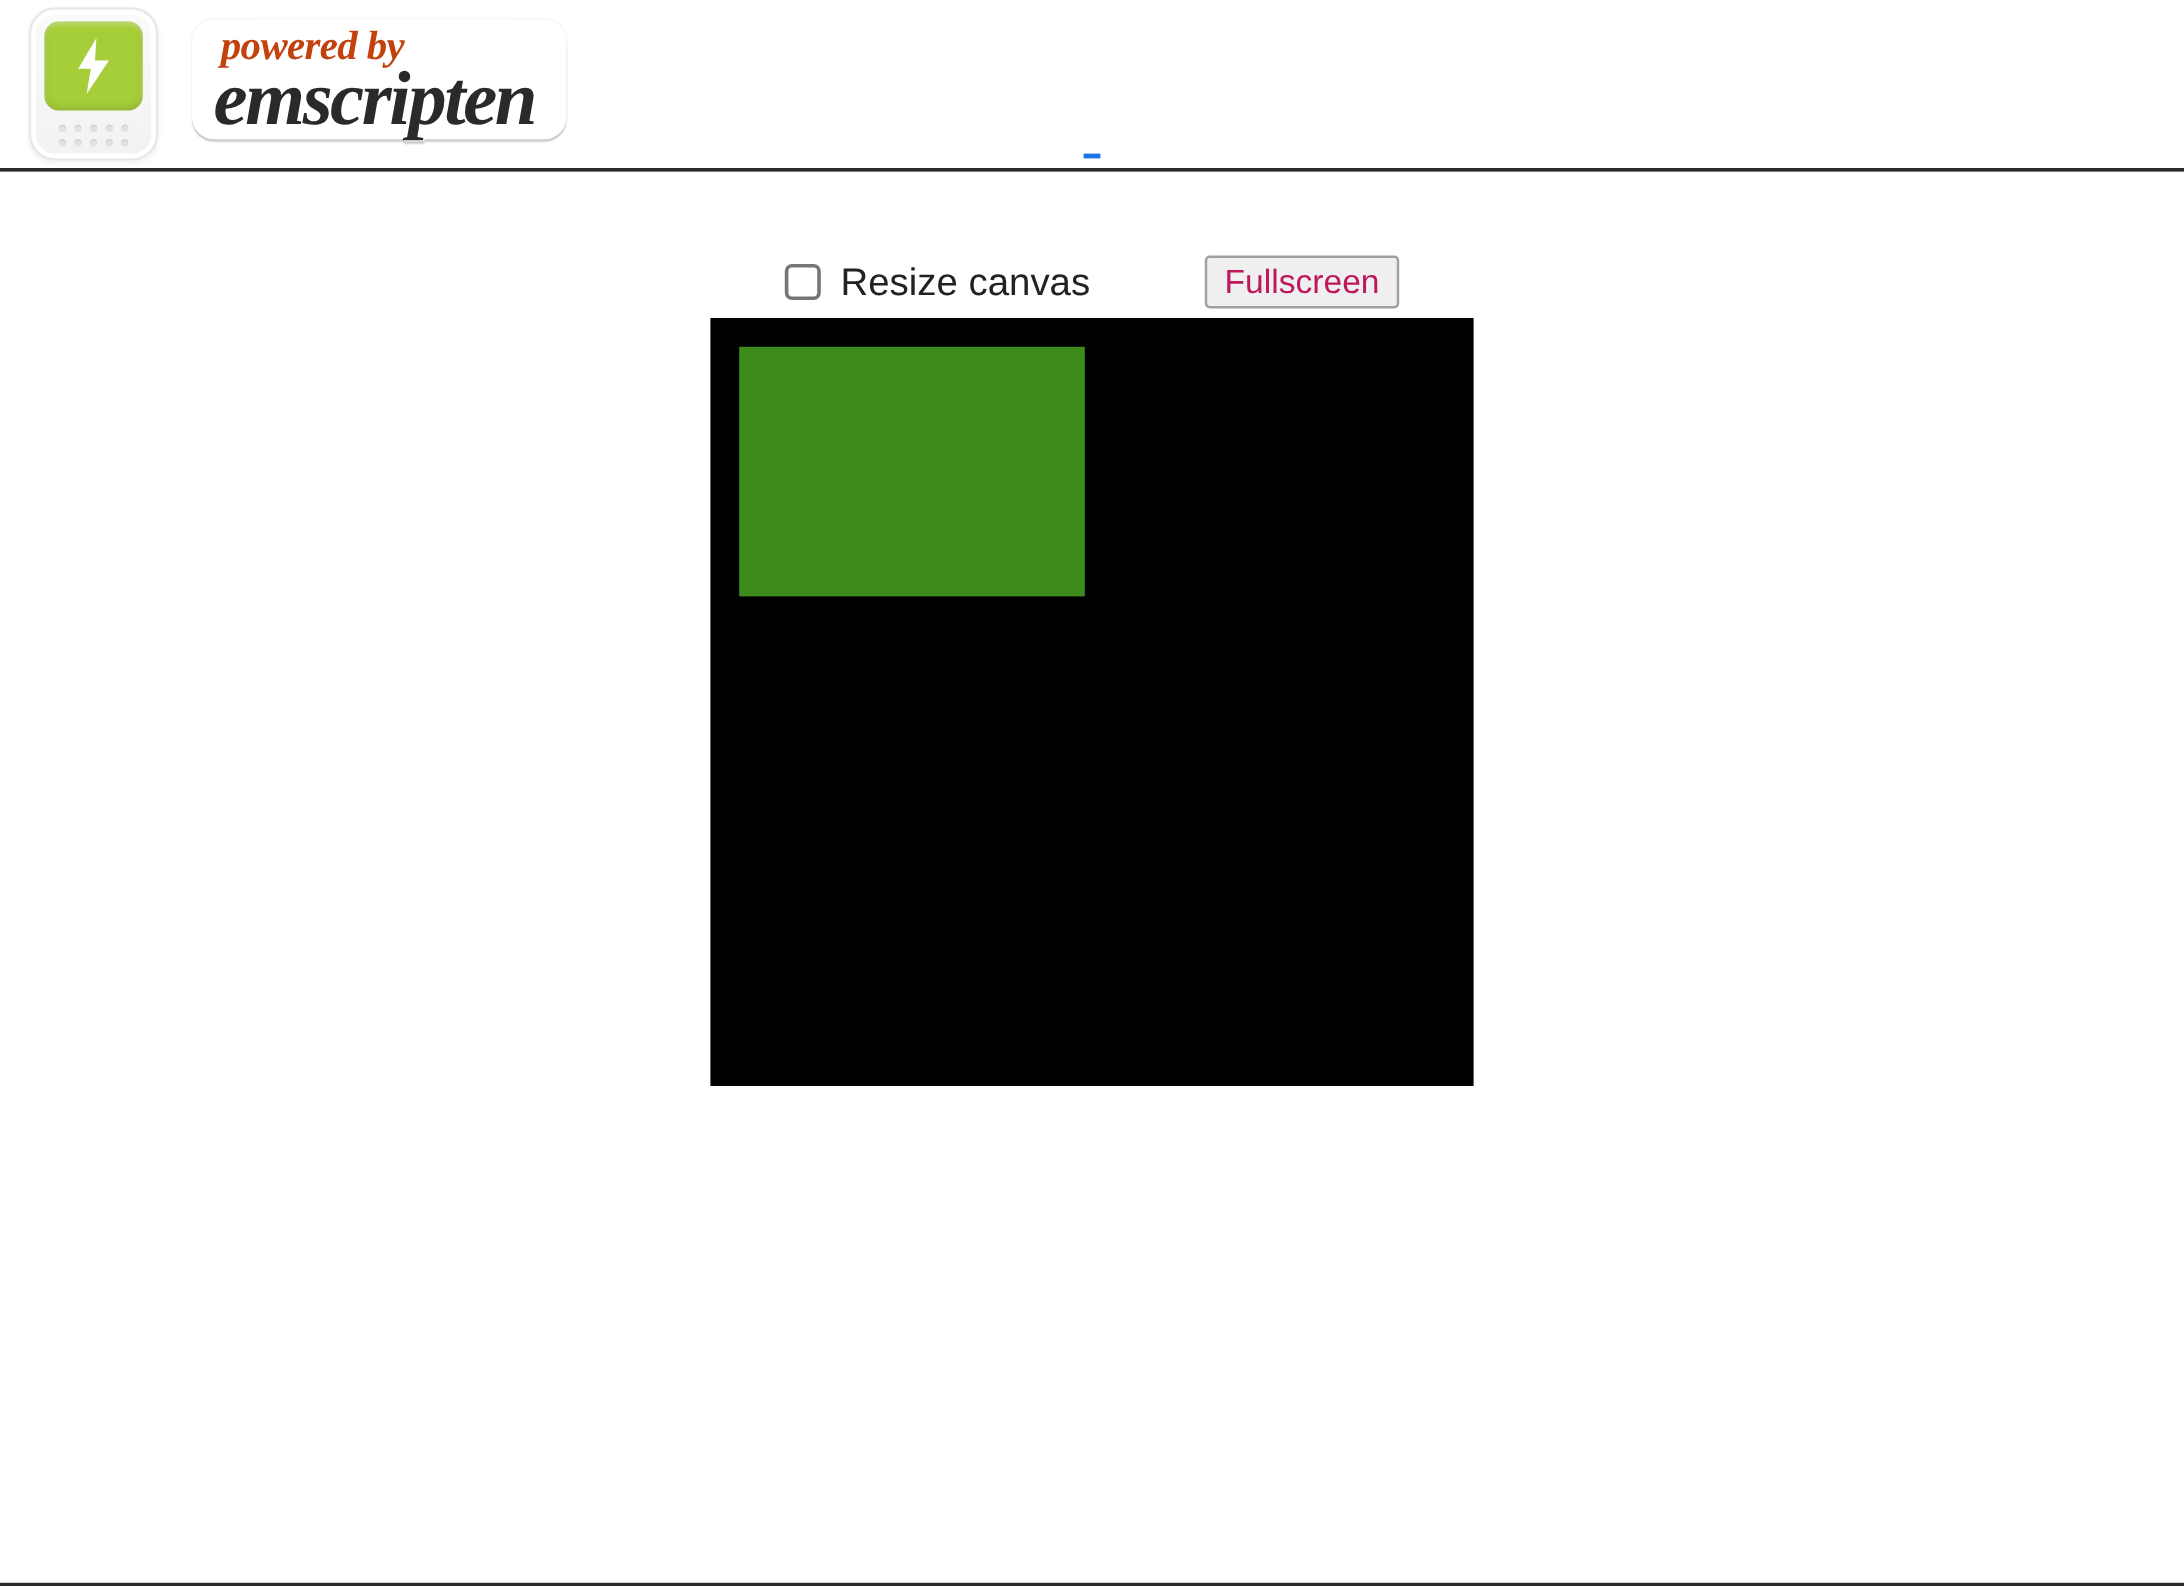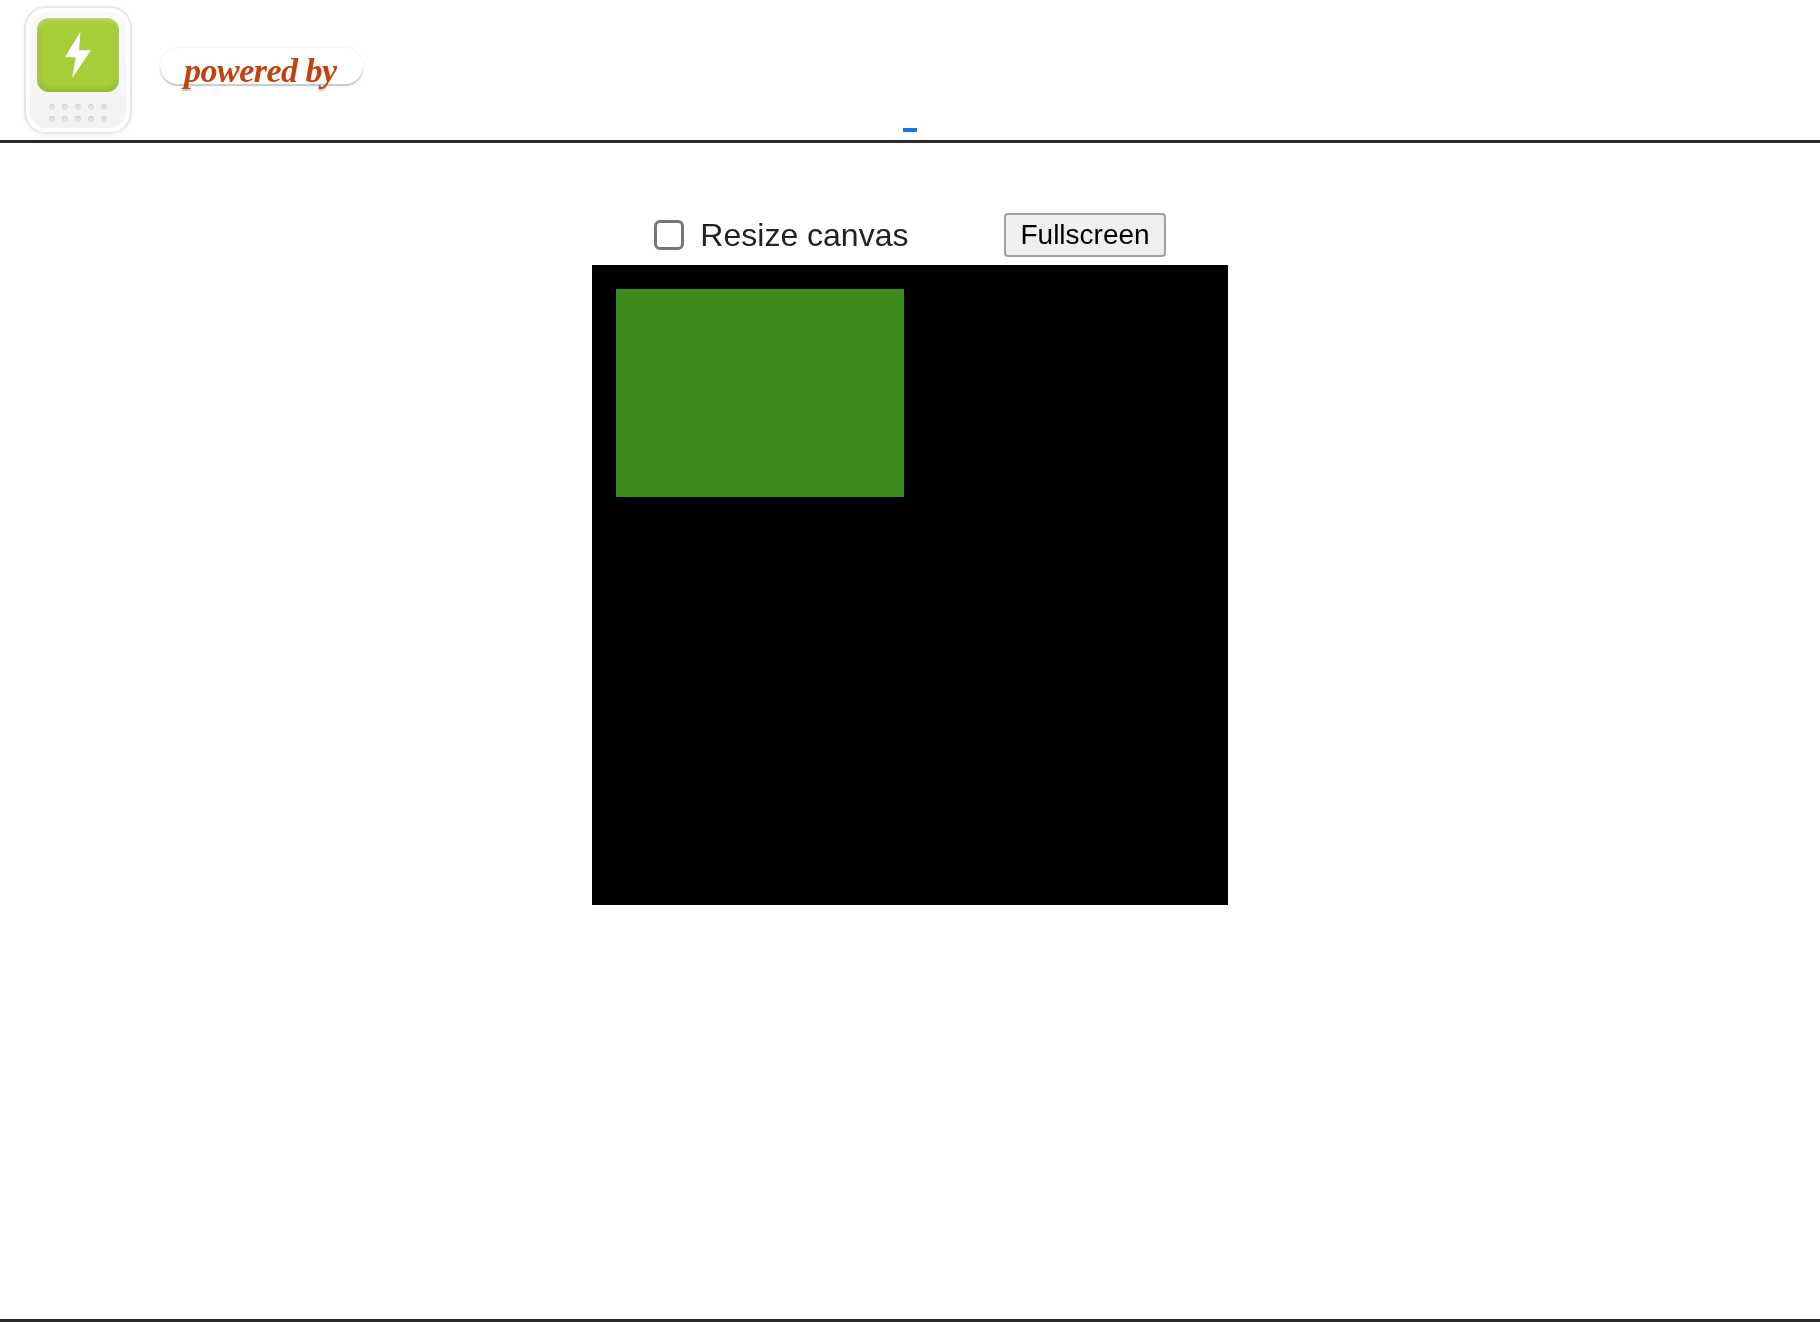--- a/index.html
+++ b/index.html
@@ -168,21 +168,21 @@
       transform: rotate(40deg);
     }
 
     .fullscreen-btn {
       margin-left: 82px;
       font-size: 28px;
       padding: 4px 14px;
       background: #efefef;
       border: 2px solid #a0a0a0;
       border-radius: 4px;
-      color: #000000;
+      color: #be185d;
       cursor: pointer;
       font-family: Arial, Helvetica, sans-serif;
     }
 
     .canvas-wrap {
       display: flex;
       justify-content: center;
       margin-top: 8px;
     }
 
@@ -248,20 +248,21 @@
           <div class="dot"></div>
           <div class="dot"></div>
           <div class="dot"></div>
           <div class="dot"></div>
       </div>
     </div>
 
     <div class="brand-block">
       <div class="brand-inner">
         <div class="powered-by">powered by</div>
+        <div class="brand-name">emscripten</div>
       </div>
     </div>
   </div>
 
   <div style="position:relative;">
     <hr class="hr-line">
     <div class="tiny-link"></div>
   </div>
 
   <div class="content-area">

